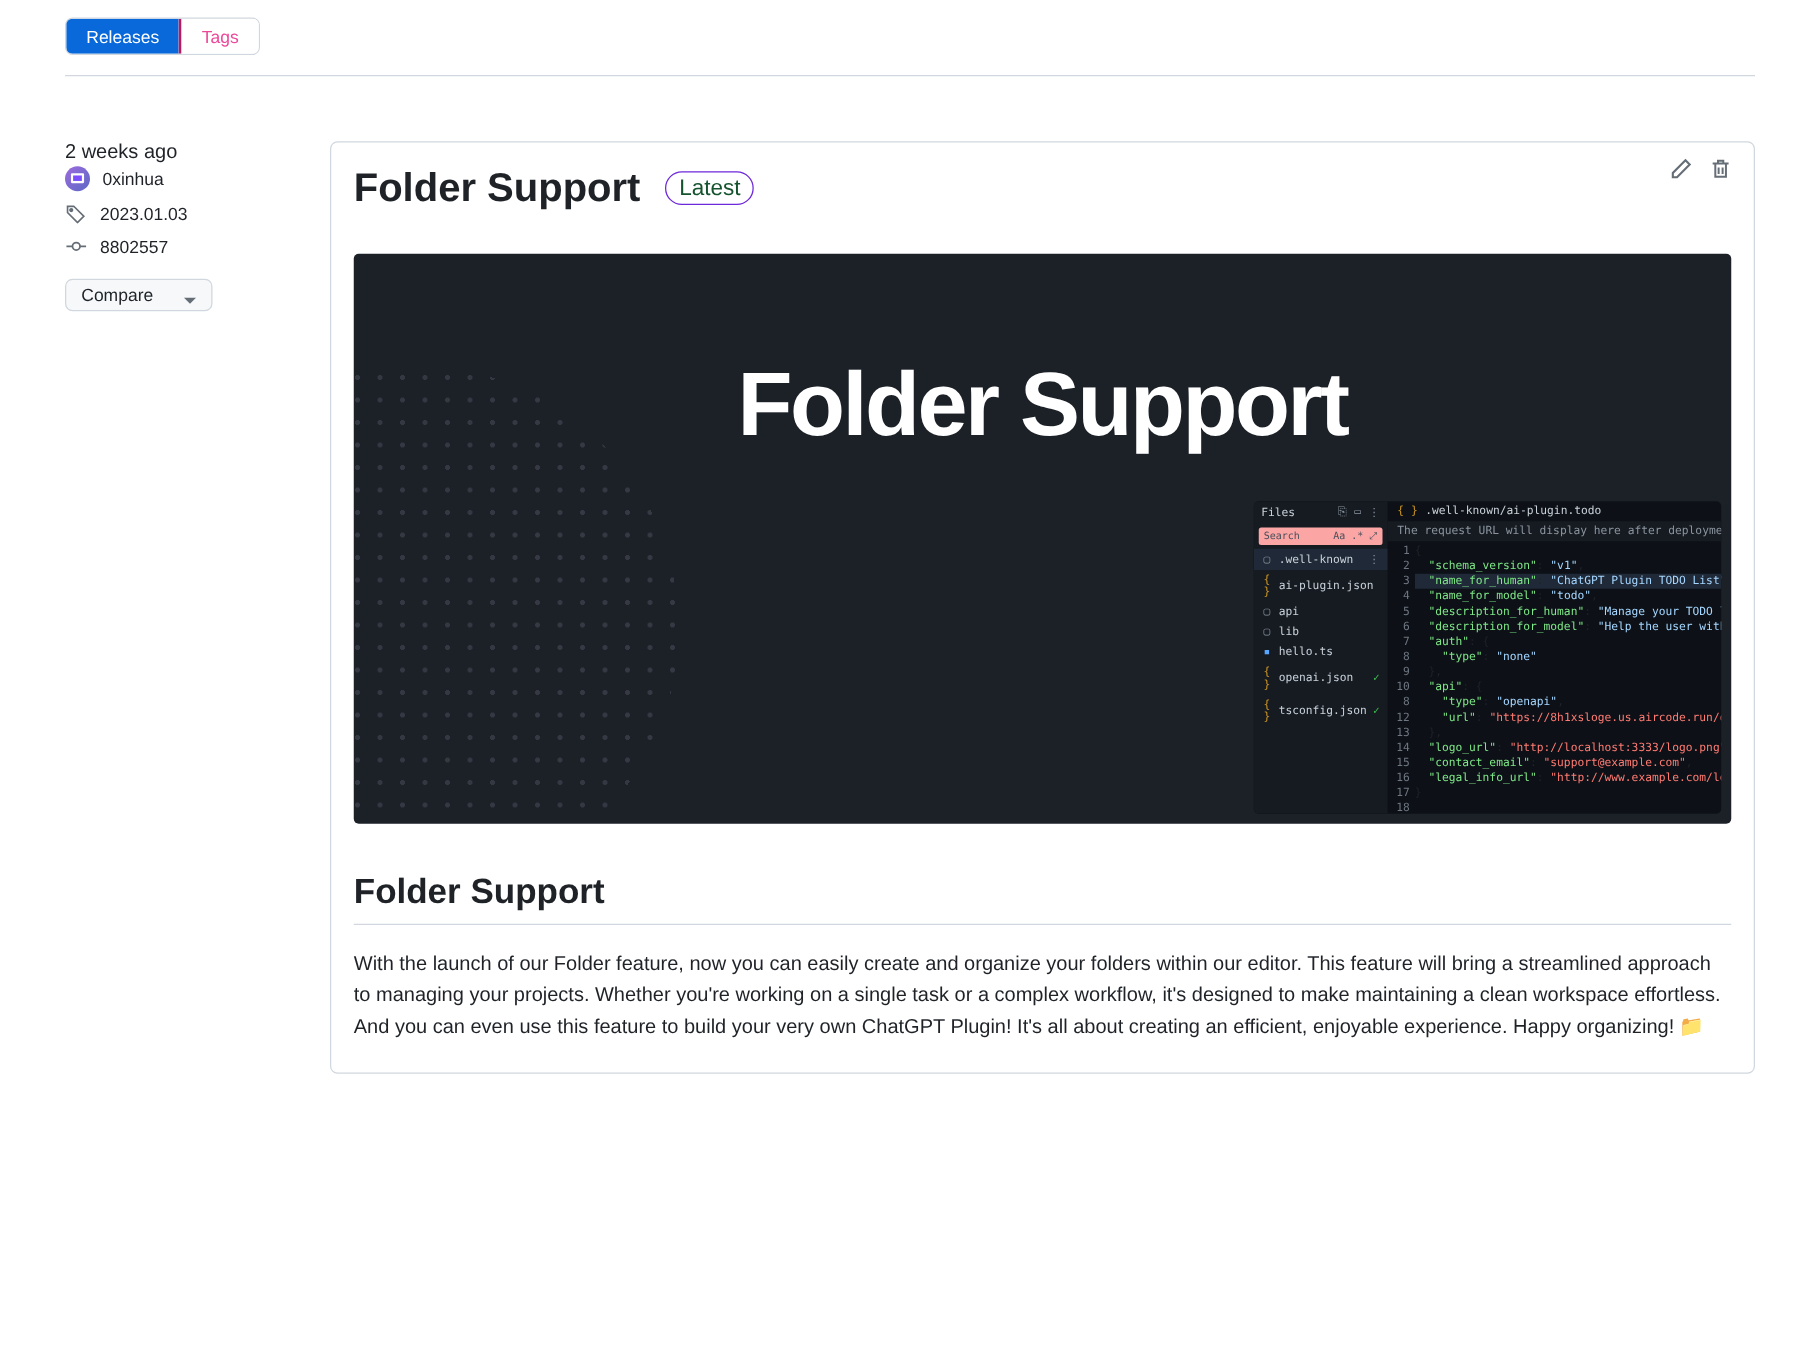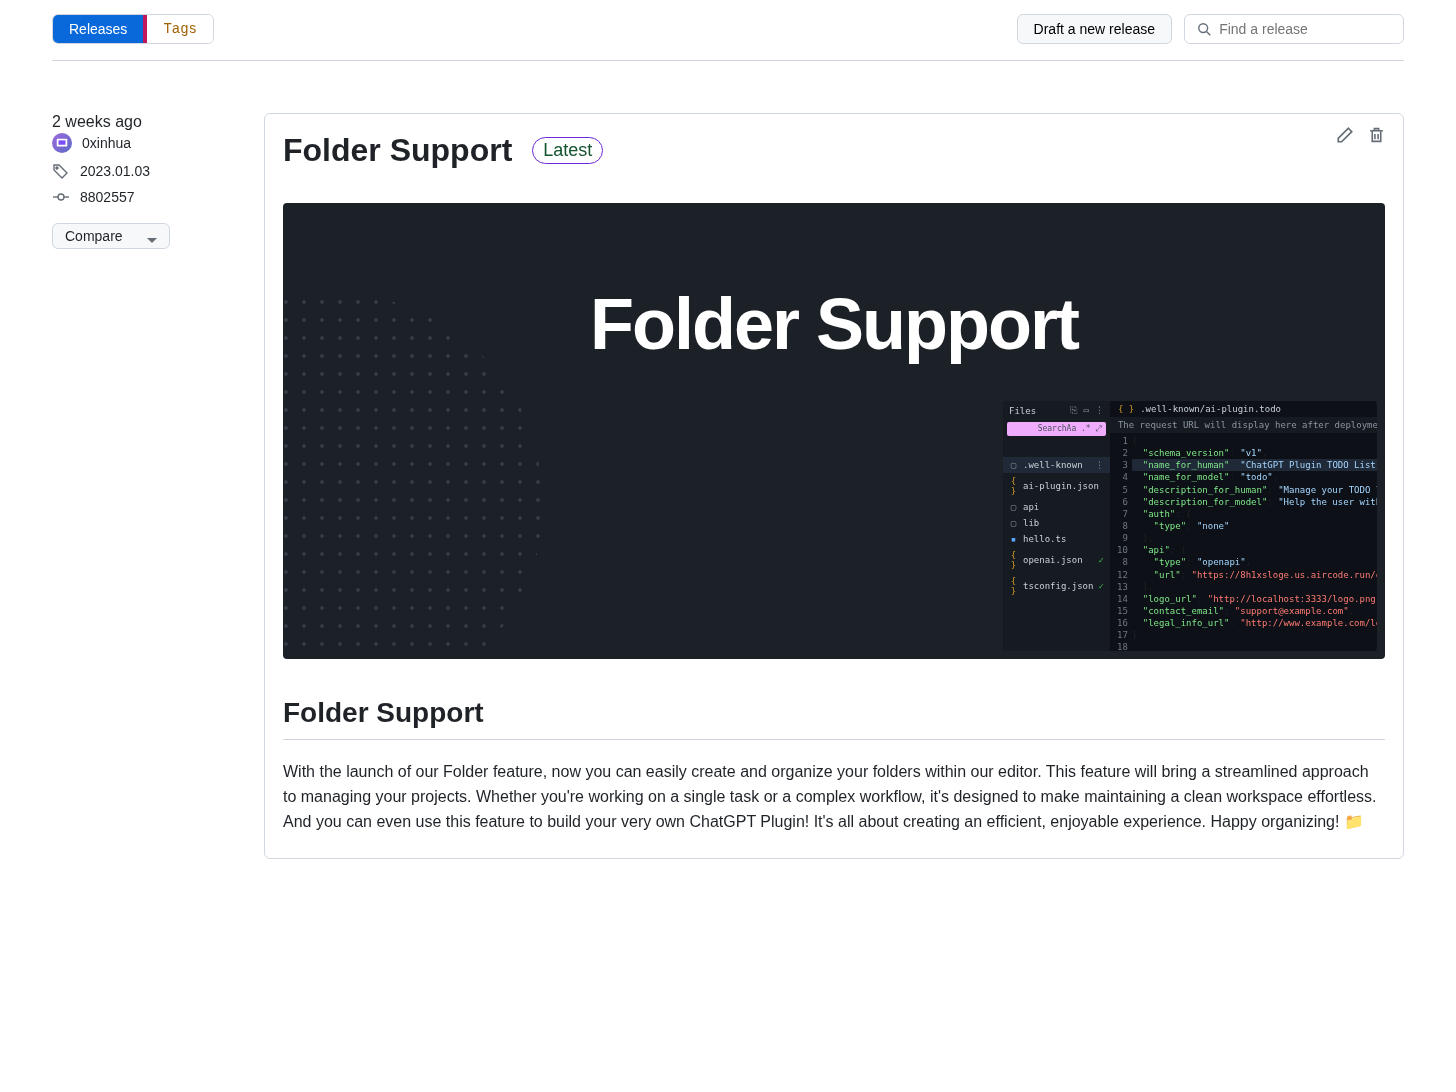--- a/index.html
+++ b/index.html
@@ -2,21 +2,21 @@
 <html><head>
 <meta charset="utf-8">
 <style>
 * { margin:0; padding:0; box-sizing:border-box; }
 body { font-family:-apple-system,BlinkMacSystemFont,"Segoe UI",Helvetica,Arial,sans-serif; color:#1f2328; background:#fff; }
 .page { width:1456px; padding:14px 52px 15px; }
 .header { display:flex; justify-content:space-between; align-items:center; padding-bottom:16px; border-bottom:1px solid #d0d7de; }
 .tabs { display:flex; border:1px solid #d0d7de; border-radius:6px; overflow:hidden; }
 .tab { padding:6px 16px; font-size:14px; font-weight:500; cursor:pointer; }
 .tab.active { background:#0969da; color:#fff; }
-.tab.inactive { background:#fff; color:#a16207; border-left:4px solid #be185d;font-family:Liberation Mono, monospace; }
+.tab.inactive { background:#fff; color:#ec4899; border-left:2px solid #be185d; }
 .actions { display:flex; gap:12px; align-items:center; }
 .btn { padding:6px 16px; font-size:14px; font-weight:500; border:1px solid #d0d7de; border-radius:6px; background:#f6f8fa; cursor:pointer; }
 .search { display:flex; align-items:center; gap:8px; padding:6px 12px; border:1px solid #d0d7de; border-radius:6px; width:220px; }
 .search input { border:none; outline:none; font-size:14px; width:100%; color:#656d76; }
 .content { display:flex; gap:16px; margin-top:52px; }
 .sidebar { width:196px; flex-shrink:0; }
 .time { font-size:16px; margin-bottom:2px; }
 .meta-row { display:flex; align-items:center; gap:10px; margin-bottom:10px; font-size:14px; }
 .avatar { width:20px; height:20px; border-radius:50%; background:linear-gradient(135deg,#9c6ade,#5c6ac4); display:flex; align-items:center; justify-content:center; }
 .avatar svg{width:14px;height:14px;}
@@ -30,21 +30,21 @@
 .title-actions { position:absolute; right:0; top:-6px; display:flex; gap:14px; color:#656d76; }
 .title-actions svg { cursor:pointer; }
 .hero { margin-top:34px; background:#1c2128; border-radius:4px; overflow:hidden; position:relative; height:456px; }
 .hero-title { position:absolute; top:80px; width:100%; text-align:center; color:#fff; font-size:72px; font-weight:800; letter-spacing:-2px; }
 .dots { position:absolute; left:-60px; top:0; width:380px; height:456px; opacity:0.35; }
 .dots::before { content:""; position:absolute; inset:0; background-image:radial-gradient(#667 2px,transparent 2px); background-size:18px 18px; -webkit-mask:radial-gradient(circle at 110px 300px,#000 210px,transparent 210px); mask:radial-gradient(circle at 110px 300px,#000 210px,transparent 210px);}
 .ide { position:absolute; left:720px; top:198px; right:8px; bottom:8px; background:#0d1117; border-radius:4px; display:flex; font-family:ui-monospace,Menlo,monospace; font-size:9px; overflow:hidden; }
 .files-panel { width:115px; background:#161b22; color:#c9d1d9; display:flex; flex-direction:column; }
 .files-head { display:flex; align-items:flex-end; justify-content:space-between; padding:4px 6px; font-size:9px; }
 .files-head-icons { display:flex; gap:6px; color:#8b949e;}
-.files-search { margin:2px 4px 21px; padding:2px 4px; background:#f0abfc; border-radius:2px; color:#484f58; font-size:8px; display:flex; justify-content:flex-end;}
+.files-search { margin:2px 4px 3px; padding:2px 4px; background:#fca5a5; border-radius:2px; color:#484f58; font-size:8px; display:flex; justify-content:space-between;}
 .file-item { display:flex; align-items:center; gap:5px; padding:3px 6px; }
 .file-item.selected { background:#1f2937; }
 .file-item .fi { width:9px; text-align:center; }
 .fi1{color:#8b949e}.fi2{color:#d29922}.fi3{color:#58a6ff}.chk{color:#3fb950; margin-left:auto;}
 .editor-panel { flex:1; display:flex; flex-direction:column; }
 .ed-tab { display:flex; align-items:center; gap:6px; padding:3px 8px; color:#c9d1d9; }
 .ed-tab .fi2{color:#d29922}
 .ed-url { padding:3px 8px; color:#8b949e; background:#161b22; }
 .code-area { display:flex; flex:1; }
 .gutter { width:22px; text-align:right; color:#6e7681; padding:2px 4px 0 0; line-height:1.35; }
@@ -58,30 +58,20 @@
 svg { display:block; }
 </style>
 </head>
 <body>
 
 <div class="page">
   <div class="header">
     <div class="tabs">
       <div class="tab active">Releases</div>
       <div class="tab inactive">Tags</div>
-    </div>
-    <div class="actions">
-      <button class="btn">Draft a new release</button>
-      <div class="search">
-        <svg width="16" height="16" viewBox="0 0 16 16" fill="none" stroke="#656d76" stroke-width="1.6">
-            <circle cx="7" cy="7" r="5"></circle>
-            <line x1="11" y1="11" x2="15" y2="15"></line>
-          </svg>
-        <input placeholder="Find a release" style="">
-      </div>
     </div>
   </div>
 
   <div class="content">
     <div class="sidebar">
       <div class="time">2 weeks ago</div>
       <div class="meta-row">
         <span class="avatar">
             <svg viewBox="0 0 16 16">
               <rect x="2" y="3" width="12" height="9" rx="1" fill="#fff"></rect>

